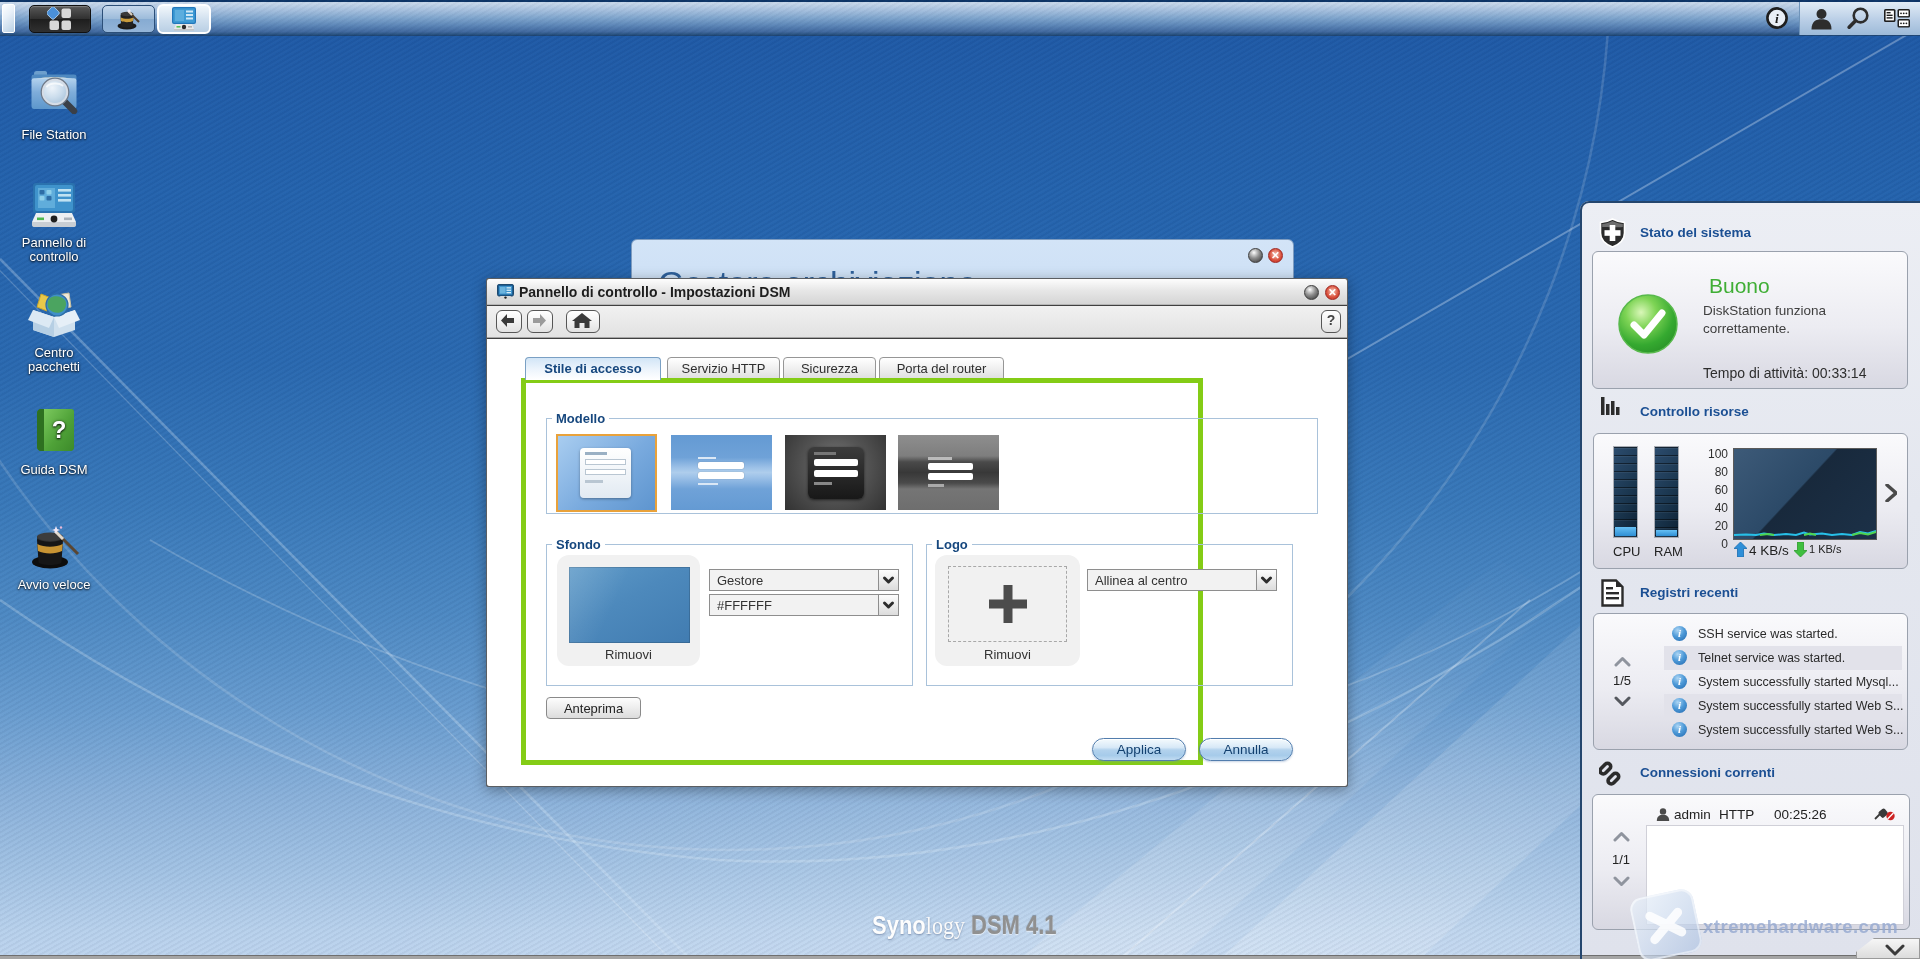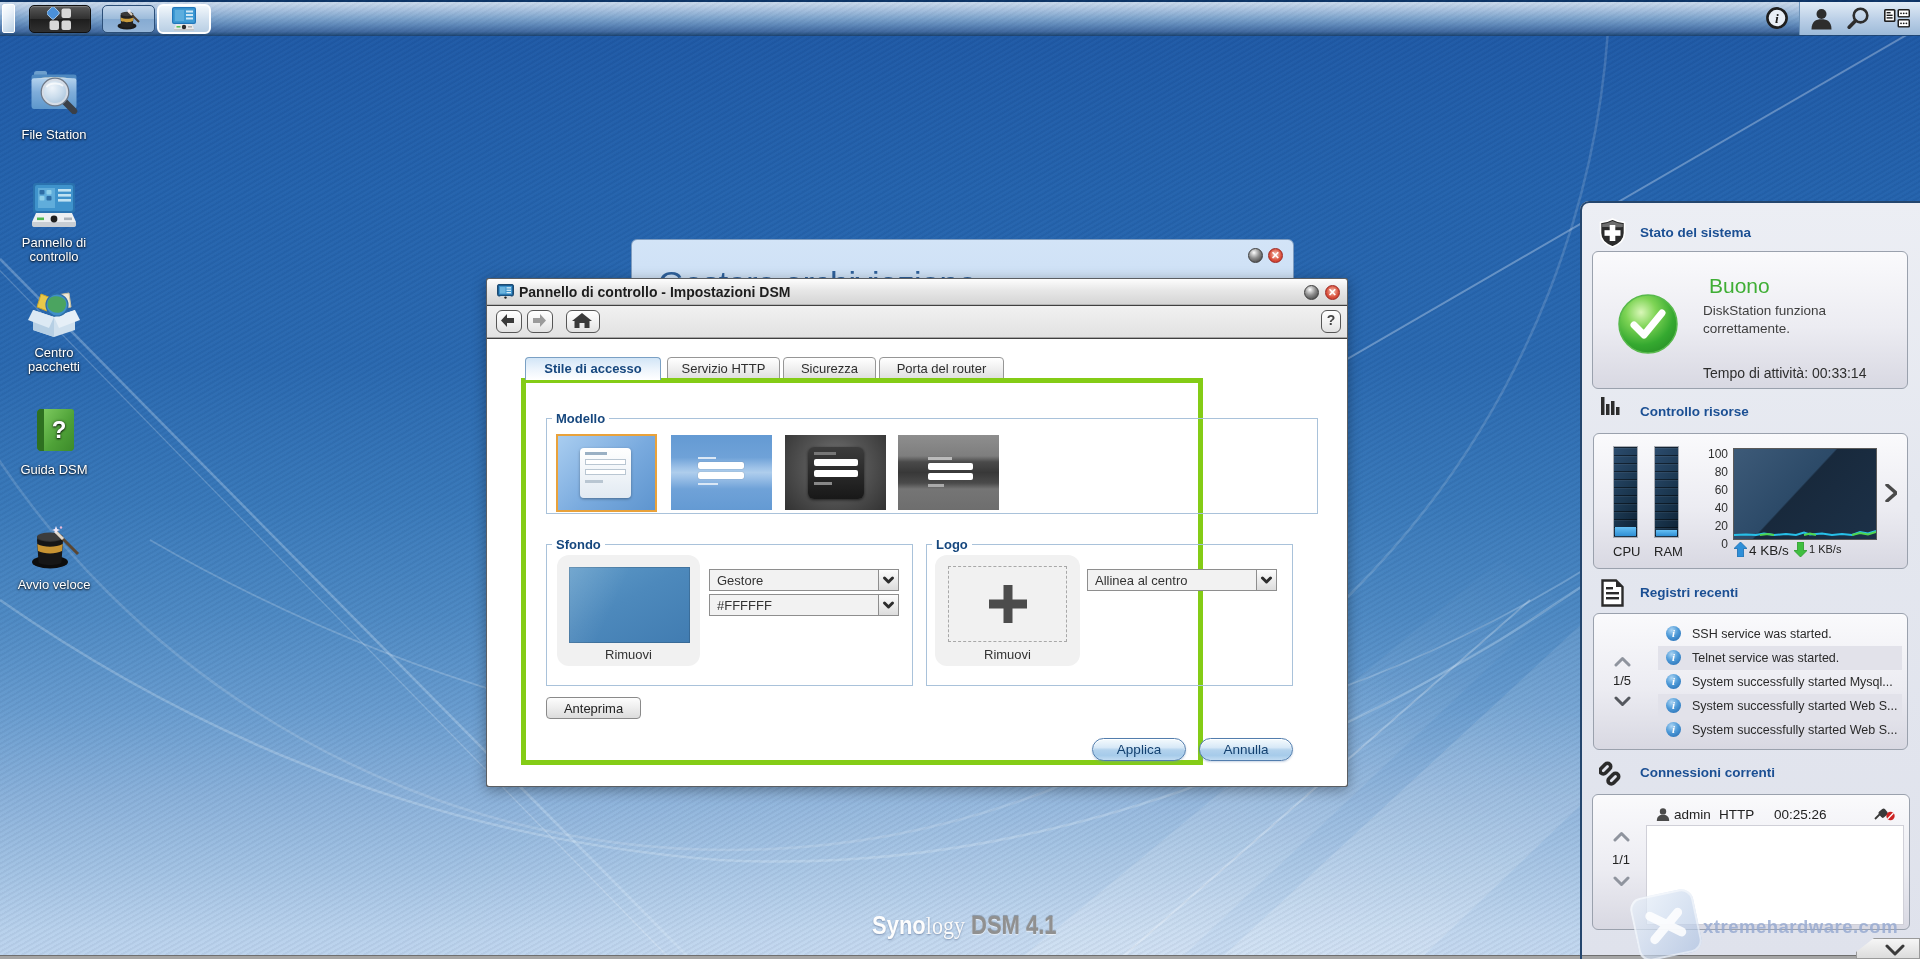--- a/index.html
+++ b/index.html
@@ -89,21 +89,21 @@
   background: linear-gradient(to bottom, #f4fafd 0%, #d8e9f7 40%, #b3d2ed 52%, #a6cbea 78%, #c2dcf2 100%); box-shadow: inset 0 1px 0 rgba(255,255,255,0.9), 0 1px 2px rgba(120,150,190,0.4); }
 
 
 #widget { position:absolute; left:1580px; top:201px; width:340px; height:758px;
   background: linear-gradient(to bottom, #eceef4 0%, #e4e7ef 40%, #dfe2ec 100%);
   border-radius:9px 0 0 0; }
 #widget::before { content:""; position:absolute; inset:0; border-left:2px solid #24466e; border-top:2px solid #24466e; border-radius:9px 0 0 0; z-index:9; }
 .whead { position:absolute; font-size:13.5px; font-weight:bold; color:#1b4f93; }
 .wpanel { position:absolute; border:1px solid #9aa1ad; border-radius:6px;
   background: linear-gradient(to bottom, #fafafc 0%, #ececf2 55%, #d8d8e2 100%); }
-.logrow { position:absolute; left:64px; right:5px; height:24px; font-size:12.5px; color:#2a2a2a; }
+.logrow { position:absolute; left:70px; right:5px; height:24px; font-size:12.5px; color:#2a2a2a; }
 .logrow.dark { background:#e2e2ea; }
 .logrow .t { position:absolute; left:34px; top:5px; white-space:nowrap; }
 .logrow .ii { position:absolute; left:8px; top:4px; width:15px; height:15px; border-radius:50%;
   background: radial-gradient(circle at 38% 28%, #aed6f4, #4e9ad8 45%, #1f66ad 100%); }
 .logrow .ii::after { content:"i"; position:absolute; left:0; top:0; width:15px; text-align:center; font-size:11px; line-height:15px; color:#fff; font-weight:bold; font-style:italic; font-family:"Liberation Serif",serif; }
 .nav-num { position:absolute; font-size:13px; color:#222; }
 .meter { position:absolute; width:25px; height:92px; border:1px solid #a9adb5; background:
   repeating-linear-gradient(to bottom, rgba(0,0,0,0.5) 0 1.5px, rgba(255,255,255,0.06) 1.5px 2.5px, rgba(0,0,0,0) 2.5px 8px),
   linear-gradient(120deg, #2c4c6e 0%, #1b3750 55%, #0d2134 100%); }
 .mfill { position:absolute; left:1px; bottom:1px; width:21px; background:linear-gradient(to bottom,#66c0f4,#2f8fd4); }

